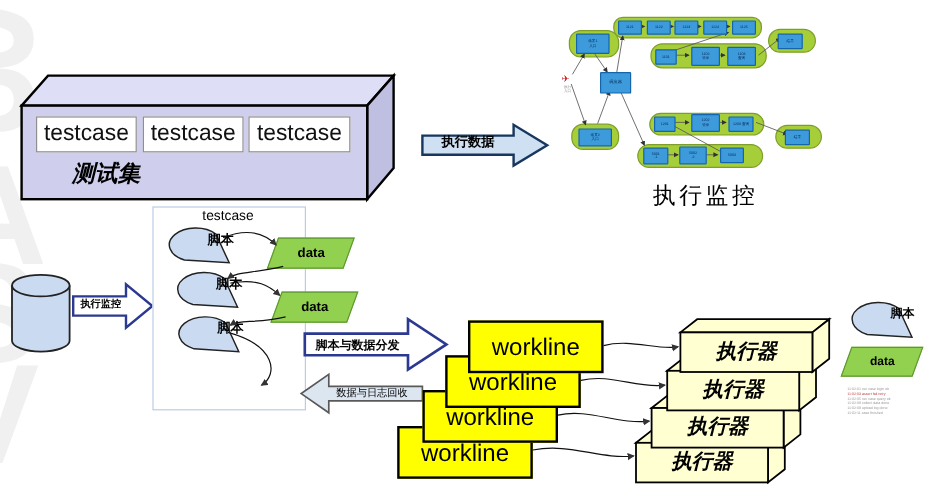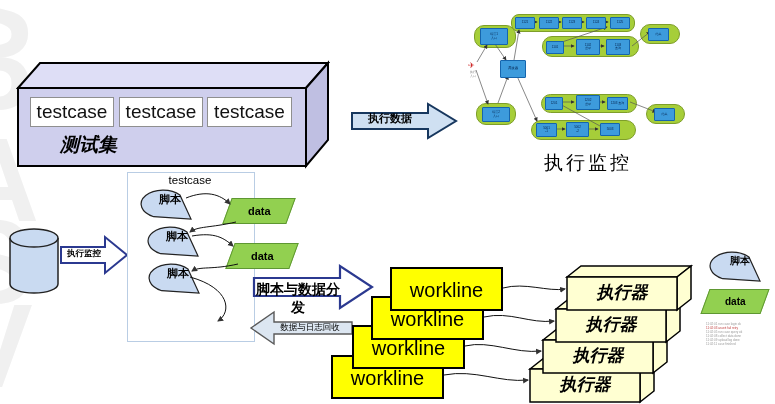--- a/index.html
+++ b/index.html
@@ -20,21 +20,21 @@
   .pill{position:absolute;background:#a6ce39;border:1px solid #7e9e2a;border-radius:10px;z-index:2;}
   .node{position:absolute;background:#3d9bdc;border:0.5px solid #1565ad;border-radius:1px;
         color:#05244f;font-size:3px;line-height:3.4px;text-align:center;z-index:3;
         display:flex;align-items:center;justify-content:center;}
   .cap{position:absolute;font-family:"Liberation Serif",serif;font-size:19px;letter-spacing:3px;
        color:#000;text-align:center;z-index:3;}
   .micro{position:absolute;font-size:3px;line-height:3.6px;color:#888;text-align:center;z-index:3;}
   
   .panel{position:absolute;left:127px;top:172px;width:126px;height:168px;background:#fff;
          border:1.5px solid #b9cde4;z-index:2;}
-  .fanlbl{position:absolute;font-size:11px;font-weight:bold;color:#000;text-align:center;z-index:4;}
+  .fanlbl{position:absolute;font-size:11px;font-weight:bold;color:#000;text-align:right;z-index:4;}
   .para{position:absolute;background:#92d050;border:1px solid #5e9732;transform:skewX(-20deg);z-index:3;
         display:flex;align-items:center;justify-content:center;}
   .para>span{transform:skewX(20deg);font-size:11px;font-weight:bold;color:#000;}
   .verify{position:absolute;left:166px;top:307px;width:48px;height:24px;background:#dbe5f1;
           border:1.5px solid #222;border-radius:6px;text-align:center;font-size:13px;font-weight:bold;
           line-height:24px;z-index:3;}
   
   .wl{position:absolute;width:113px;height:44px;background:#ffff00;border:2px solid #000;
       text-align:center;font-size:20px;line-height:42px;color:#000;box-sizing:border-box;}
   .exec{position:absolute;width:126px;height:46px;}
@@ -188,21 +188,21 @@
       <path d="M116,52 C90,58 78,56 70,62" marker-end="url(#arr)"></path>
       <path d="M72,66 C95,62 104,68 113,76" marker-end="url(#arr)"></path>
       <path d="M118,94 C92,100 80,96 72,101" marker-end="url(#arr)"></path>
       <path d="M70,107 C110,118 112,142 98,151" marker-end="url(#arr)"></path>
     </g>
   </svg>
 
   <svg style="left:254px;top:265px;z-index:6" width="120" height="44">
     <polygon points="0,13 86,13 86,1 118,22 86,43 86,31 0,31" fill="#fff" stroke="#2b3990" stroke-width="2.2"></polygon>
   </svg>
-  <div class="arrlbl" style="left:256px;top:281px;width:84px;font-size:14px;z-index:7">脚本与数据分发</div>
+  <div class="arrlbl" style="left:256px;top:281px;width:84px;font-size:10px;z-index:7">脚本与数据分发</div>
 
   <svg style="left:250px;top:311px;z-index:6" width="102" height="34">
     <polygon points="102,11 24,11 24,1 1,17 24,33 24,23 102,23" fill="#dce6f1" stroke="#595959" stroke-width="1.4"></polygon>
   </svg>
   <div class="arrlbl" style="left:272px;top:322px;width:76px;font-size:8.5px;font-weight:normal;z-index:7">数据与日志回收</div>
 
   <div class="wl" style="left:390px;top:267px;z-index:24">workline</div>
   <div class="wl" style="left:371px;top:296px;z-index:23">workline</div>
   <div class="wl" style="left:352px;top:325px;z-index:22">workline</div>
   <div class="wl" style="left:331px;top:355px;z-index:21">workline</div>

